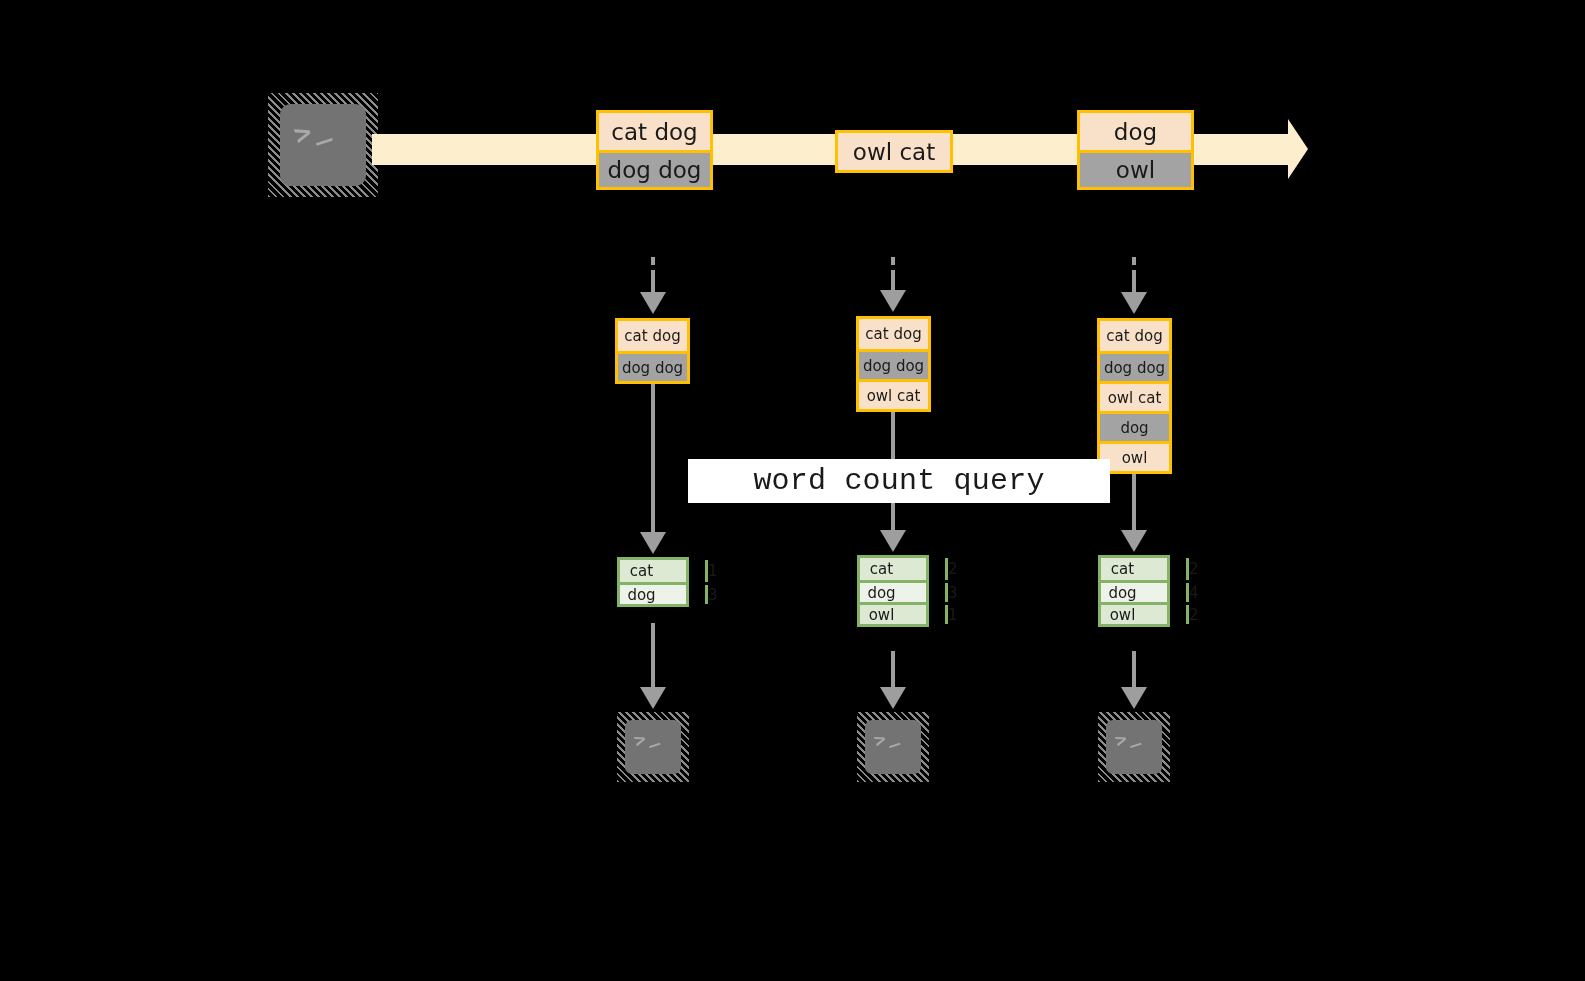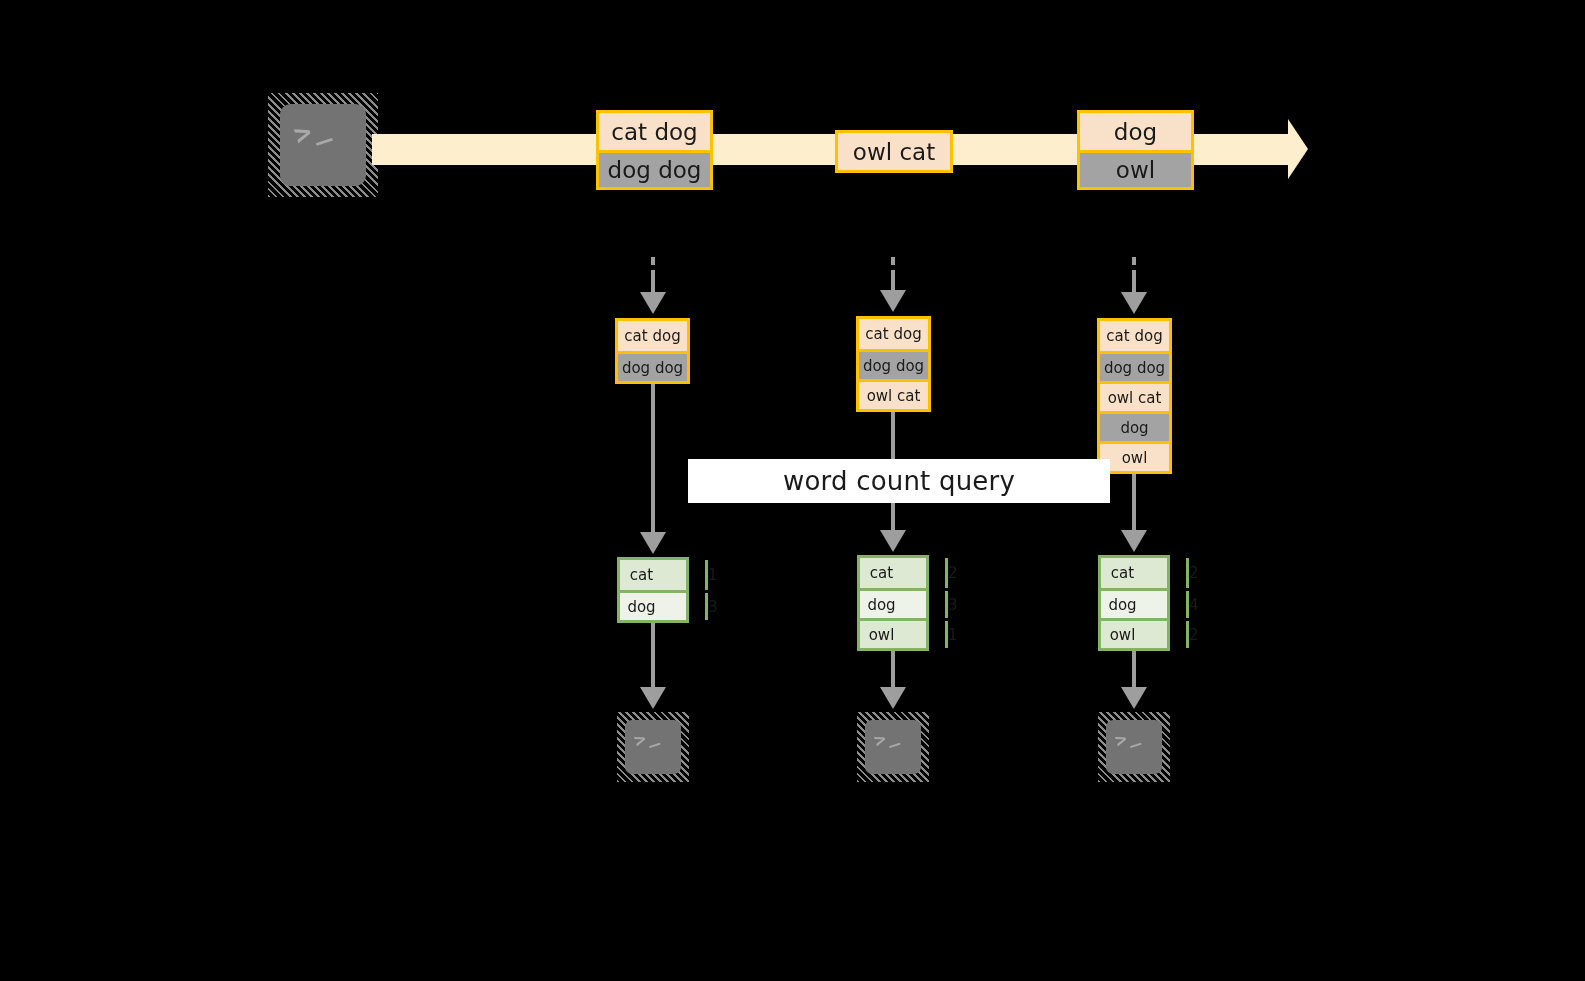--- a/index.html
+++ b/index.html
@@ -74,21 +74,21 @@
 
   
   .gbox {
     position:absolute;
     border:3px solid #82b366;
     box-sizing:border-box;
     background:#eef3ea;
   }
   .grow {
     display:flex;
-    height:30px;
+    height:22px;
     box-sizing:border-box;
     background:#eef3ea;
     gap:42px;
   }
   .grow.alt { background:#dde9d3; }
   .grow + .grow { border-top:3px solid #82b366; }
   .gcell-word {
     flex:0 0 43px;
     display:flex; align-items:center; justify-content:center;
     font-size:15px; color:#1a1a1a;
@@ -121,23 +121,24 @@
 
   
   .query-band {
     position:absolute;
     background:#ffffff;
     display:flex;
     align-items:center;
     justify-content:center;
   }
   .query-band span {
-    font-size:26px;
+    font-size:30px;
     color:#1a1a1a;
     letter-spacing:0.2px;
+    font-family:Liberation Mono, monospace;
   }
 </style>
 </head>
 <body>
 
 <div class="stage">
 
   <div class="term" style="left:268px; top:93px; width:110px; height:104px;">
     <div class="term-inner" style="left:12px; top:11px; width:86px; height:82px;"></div>
     <div class="term-glyph" style="left:26px; top:24px; font-size:28px;">&gt;_</div>

